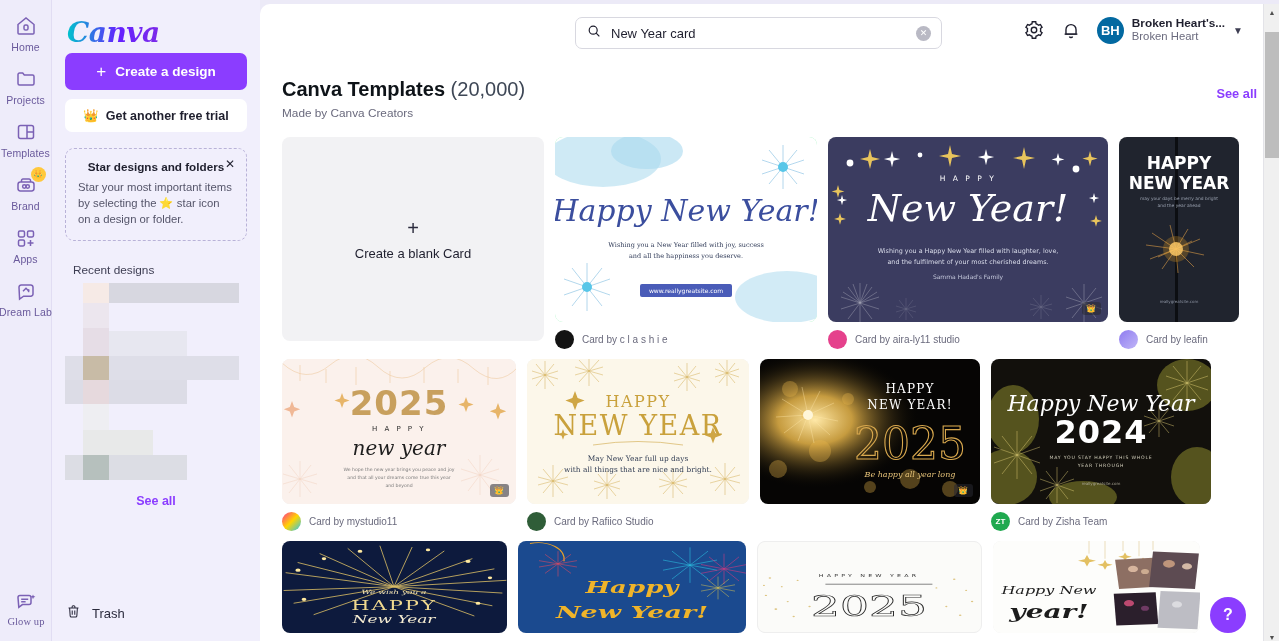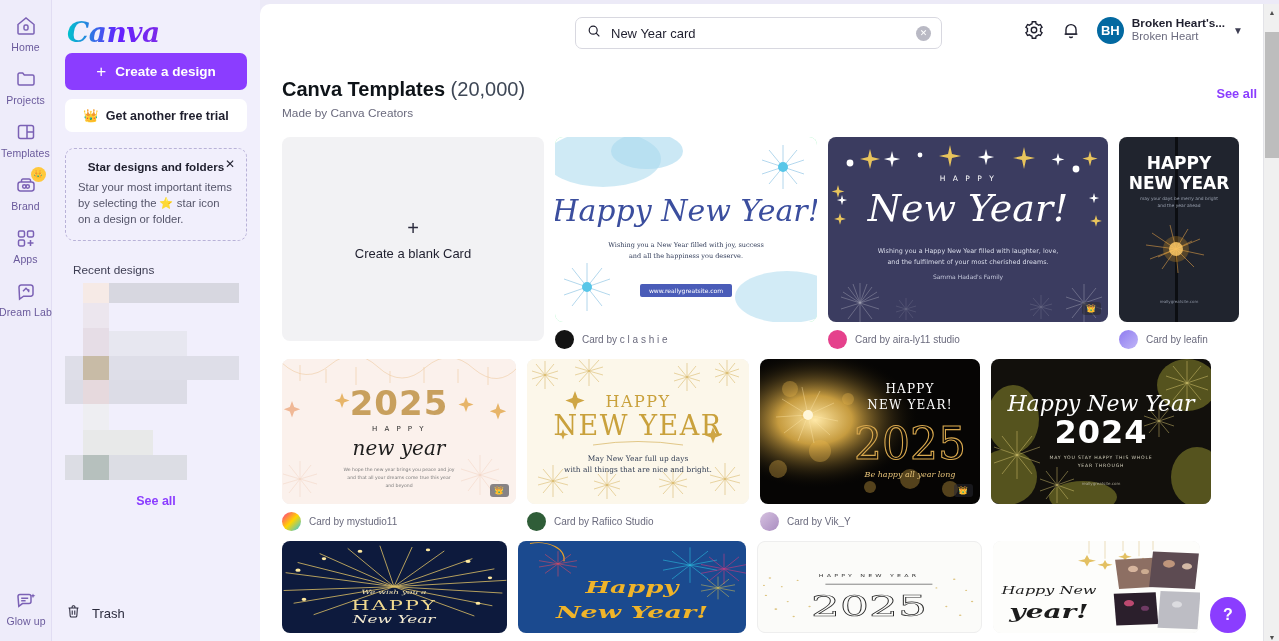--- a/index.html
+++ b/index.html
@@ -30,21 +30,21 @@
   .rail-label {
     font-size: 10.5px; color: #6a5a9c; margin-top: 3px;
     letter-spacing: .1px; white-space: nowrap;
   }
   .crown-badge {
     position: absolute; top: -6px; right: -8px;
     width: 15px; height: 15px; border-radius: 50%;
     background: #ffc83d; display: flex; align-items: center; justify-content: center;
     font-size: 8px; line-height: 1;
   }
-  .rail-bottom { position: absolute; bottom: 14px; left: 0; width: 52px; }
+  .rail-bottom { position: absolute; bottom: 14px; left: 0; width: 52px; font-family: Liberation Serif, serif; }
 
   
   .sidebar {
     width: 208px; flex: 0 0 208px; height: 641px;
     background: #f1effc;
     padding: 14px 13px 0 13px;
     position: relative;
     overflow: hidden;
   }
   .canva-logo {
@@ -624,24 +624,20 @@
                 </g>
                 <circle cx="48" cy="56" r="5" fill="#fff6d8"></circle>
                 <text x="150" y="34" text-anchor="middle" font-family="DejaVu Serif, serif" font-size="12" letter-spacing="1.2" fill="#ffffff">HAPPY</text>
                 <text x="150" y="50" text-anchor="middle" font-family="DejaVu Serif, serif" font-size="12" letter-spacing="1.2" fill="#ffffff">NEW YEAR!</text>
                 <text x="150" y="100" text-anchor="middle" font-family="DejaVu Serif, serif" font-size="44" fill="none" stroke="#d2a martin" stroke-width="0"></text>
                 <text x="150" y="100" text-anchor="middle" font-family="DejaVu Serif, serif" font-size="44" fill="none" stroke="#d8a84e" stroke-width="1.1">2025</text>
                 <text x="150" y="118" text-anchor="middle" font-family="DejaVu Serif, serif" font-style="italic" font-size="8" fill="#e6c379">Be happy all year long</text>
               </svg>
               <span class="crown-tag">👑</span>
             </div>
-            <div class="byline">
-              <span class="by-av" style="background:linear-gradient(135deg,#d6c2e0,#a98cc0)"></span>
-              <span class="by-name">Card by Vik_Y</span>
-            </div>
           </div>
 
           <div class="card">
             <div class="thumb" style="width:220px;height:145px">
               <svg class="art" viewBox="0 0 220 145" preserveAspectRatio="none">
                 <rect width="220" height="145" fill="#12100c"></rect>
                 <g fill="#8c8a2e" opacity=".55">
                   <ellipse cx="22" cy="60" rx="26" ry="34"></ellipse>
                   <ellipse cx="16" cy="118" rx="30" ry="28"></ellipse>
                   <ellipse cx="196" cy="26" rx="30" ry="26"></ellipse>
@@ -661,20 +657,24 @@
                   <g transform="translate(66,126)">
                       <path d="M0 0 L0 -18 M0 0 L11 -14 M0 0 L17 -6 M0 0 L17 6 M0 0 L11 14 M0 0 L0 18 M0 0 L-11 14 M0 0 L-17 6 M0 0 L-17 -6 M0 0 L-11 -14"></path>
                     </g>
                 </g>
                 <text x="110" y="52" text-anchor="middle" font-family="DejaVu Serif, serif" font-style="italic" font-size="22" fill="#ffffff">Happy New Year</text>
                 <text x="110" y="84" text-anchor="middle" font-family="DejaVu Sans, sans-serif" font-weight="bold" font-size="32" fill="#ffffff" letter-spacing="1">2024</text>
                 <text x="110" y="100" text-anchor="middle" font-family="DejaVu Sans, sans-serif" font-size="4.6" letter-spacing=".8" fill="#cfcbb8">MAY YOU STAY HAPPY THIS WHOLE</text>
                 <text x="110" y="108" text-anchor="middle" font-family="DejaVu Sans, sans-serif" font-size="4.6" letter-spacing=".8" fill="#cfcbb8">YEAR THROUGH</text>
                 <text x="110" y="126" text-anchor="middle" font-family="DejaVu Sans, sans-serif" font-size="4" fill="#a7a392">reallygreatsite.com</text>
               </svg>
+            </div>
+            <div class="byline">
+              <span class="by-av" style="background:#1fa94f">ZT</span>
+              <span class="by-name">Card by Zisha Team</span>
             </div>
           </div>
         </div>
 
         <div class="row">
 
           <div class="card">
             <div class="thumb" style="width:225px;height:92px">
               <svg class="art" viewBox="0 0 225 145" preserveAspectRatio="none">
                 <rect width="225" height="145" fill="#0d1a3d"></rect>

